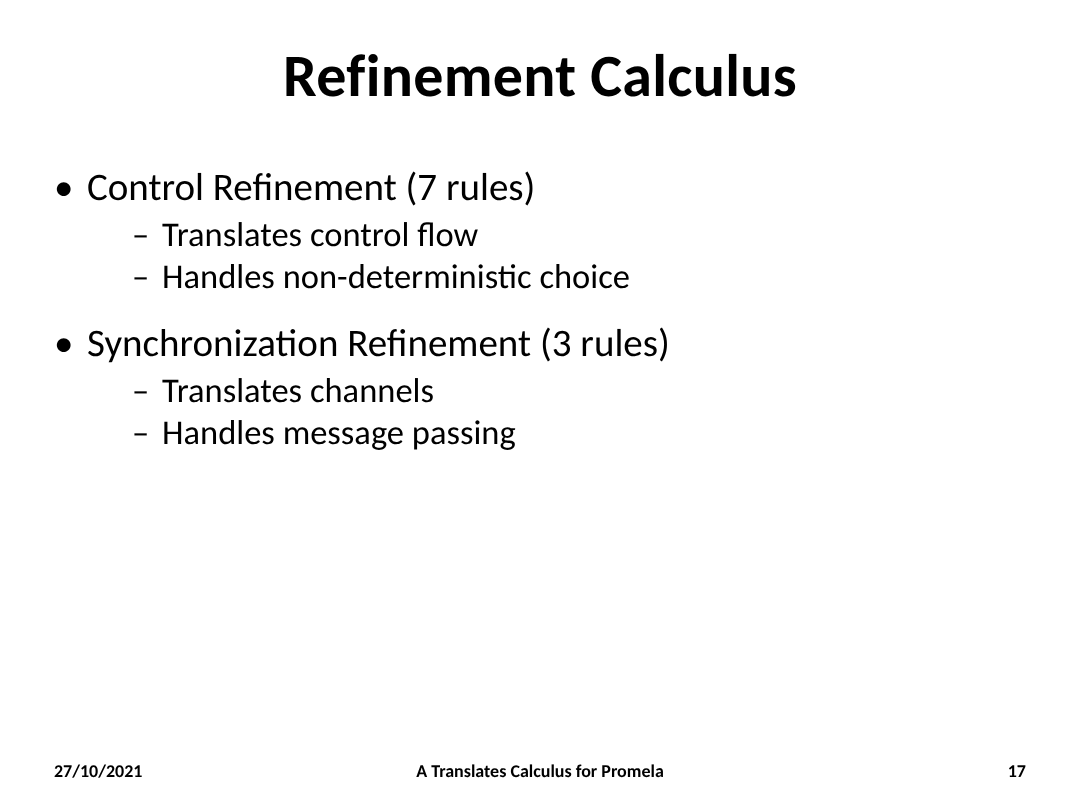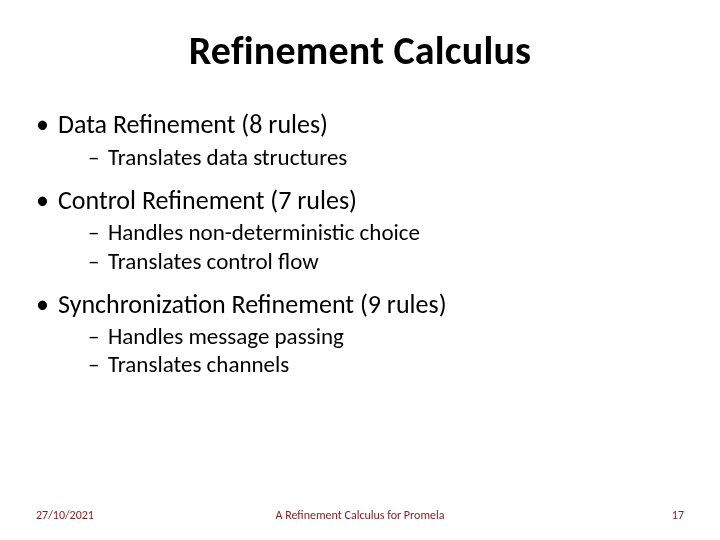--- a/index.html
+++ b/index.html
@@ -5,57 +5,51 @@
   * { margin: 0; padding: 0; box-sizing: border-box; }
   html, body { width: 720px; height: 540px; background: #fff; font-family: Calibri, "Segoe UI", Arial, sans-serif; color: #000; }
   .slide { width: 720px; height: 540px; position: relative; padding: 20px 36px 0 36px; }
   .title { font-size: 40px; text-align: center; margin-top: 6px; margin-bottom: 34px; letter-spacing: 0.2px; }
   .body { font-size: 26px; line-height: 1.22; }
   ul.l1 { list-style: none; padding-left: 0; }
   ul.l1 > li { margin-bottom: 4px; }
   ul.l1 > li .b1 { display: inline-block; width: 22px; }
   ul.l2 { list-style: none; padding-left: 52px; margin-top: 2px; margin-bottom: 14px; font-size: 23px; }
   ul.l2 > li .b2 { display: inline-block; width: 20px; }
-  .footer { position: absolute; bottom: 18px; left: 36px; right: 36px; display: flex; justify-content: flex-end; font-size: 12px; color: #7f1d1d; }
+  .footer { position: absolute; bottom: 18px; left: 36px; right: 36px; display: flex; justify-content: flex-end; font-size: 12px; color: #000000; font-weight: bold; }
   .footer .center { position: absolute; left: 0; right: 0; text-align: center; }
   .footer .right { margin-left: auto; }
 </style>
 </head>
 <body>
 
 <div class="slide">
   <h1 class="title">Refinement Calculus</h1>
 
   <div class="body">
     <ul class="l1">
 
+
       <li>
-        <span class="b1">•</span><span>Data Refinement (8 rules)</span>
+        <span class="b1">•</span><span>Control Refinement (7 rules)</span>
         <ul class="l2">
-          <li><span class="b2">–</span><span>Translates data structures</span></li>
+          <li><span class="b2">–</span><span>Translates control flow</span></li>
+          <li><span class="b2">–</span><span>Handles non-deterministic choice</span></li>
         </ul>
       </li>
 
       <li>
-        <span class="b1">•</span><span>Control Refinement (7 rules)</span>
+        <span class="b1">•</span><span>Synchronization Refinement (3 rules)</span>
         <ul class="l2">
-          <li><span class="b2">–</span><span>Handles non-deterministic choice</span></li>
-          <li><span class="b2">–</span><span>Translates control flow</span></li>
-        </ul>
-      </li>
-
-      <li>
-        <span class="b1">•</span><span>Synchronization Refinement (9 rules)</span>
-        <ul class="l2">
+          <li><span class="b2">–</span><span>Translates channels</span></li>
           <li><span class="b2">–</span><span>Handles message passing</span></li>
-          <li><span class="b2">–</span><span>Translates channels</span></li>
         </ul>
       </li>
 
     </ul>
   </div>
 
   <div class="footer">
     <span>27/10/2021</span>
-    <span class="center">A Refinement Calculus for Promela</span>
+    <span class="center">A Translates Calculus for Promela</span>
     <span class="right">17</span>
   </div>
 </div>
 
 </body></html>

